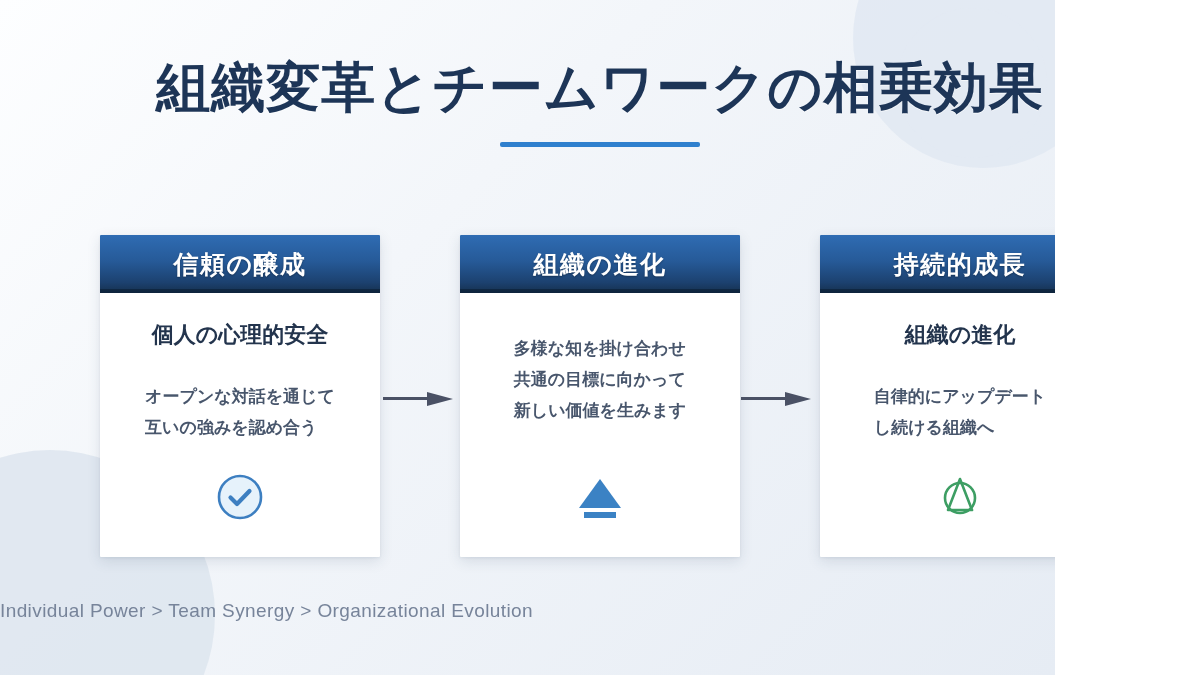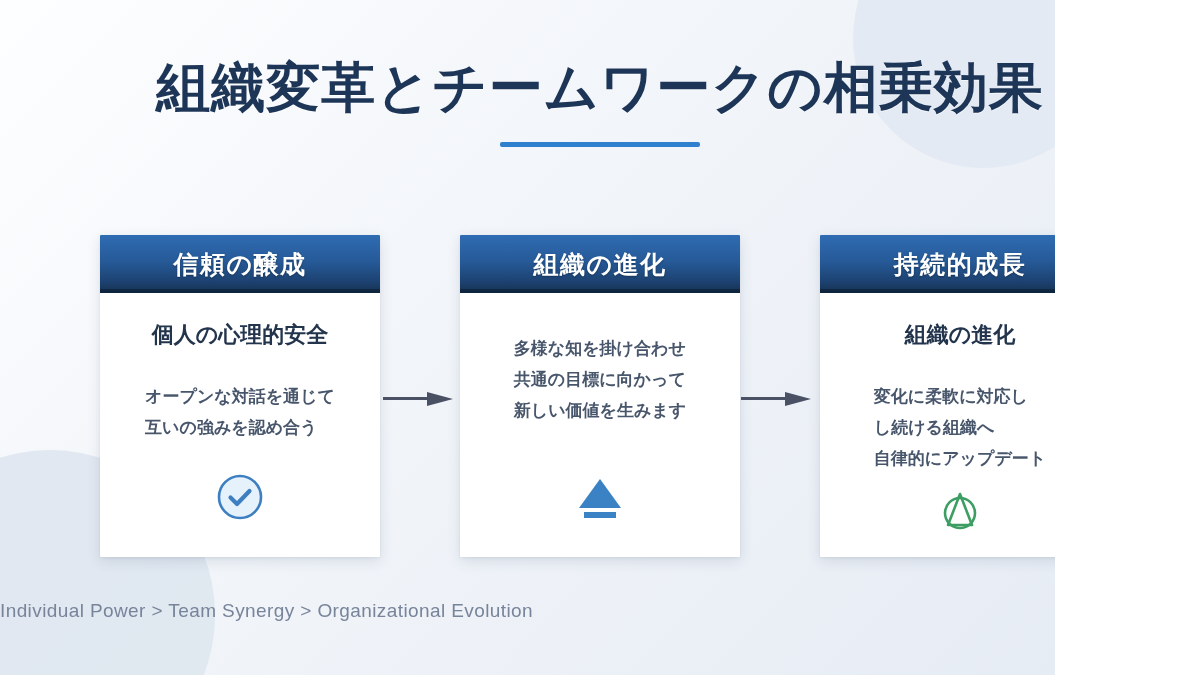--- a/index.html
+++ b/index.html
@@ -240,23 +240,22 @@
       </div>
     </div>
 
     <div class="card">
       <div class="card-header">
         <span class="card-header-text">持続的成長</span>
       </div>
       <div class="card-body">
         <div class="card-subtitle">組織の進化</div>
         <div class="card-text">
-          <span class="card-text-line">変化に柔軟に対応し</span>
+          <span class="card-text-line">自律的にアップデート</span>
           <span class="card-text-line">し続ける組織へ</span>
-          <span class="card-text-line">自律的にアップデート</span>
         </div>
         <div class="card-icon">
           <svg width="44" height="44" viewBox="0 0 44 44" aria-hidden="true">
             <circle cx="22" cy="23" r="15" fill="none" stroke="#3d9e63" stroke-width="2.6"></circle>
             <path d="M22 4 L34 35 L10 35 Z" fill="none" stroke="#3d9e63" stroke-width="2.6" stroke-linejoin="round"></path>
           </svg>
         </div>
       </div>
     </div>
 

